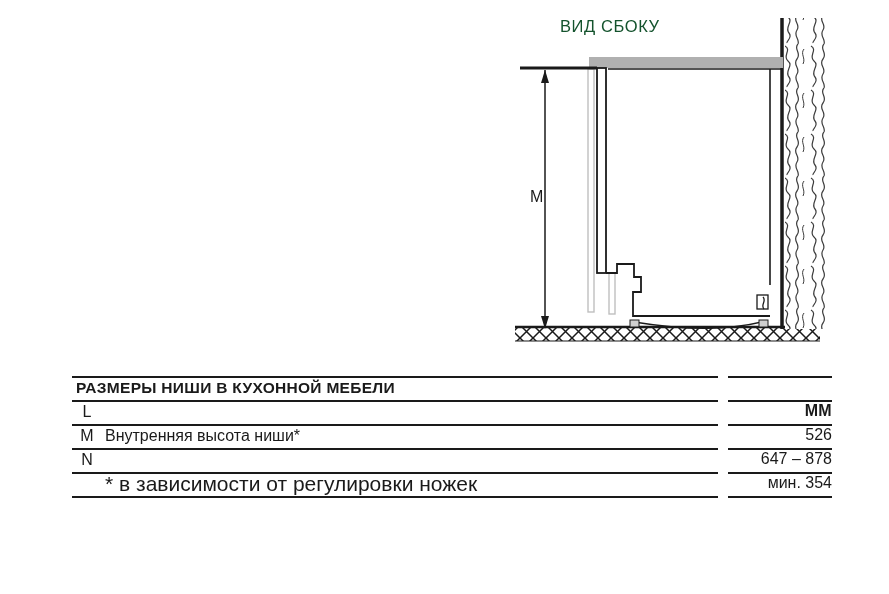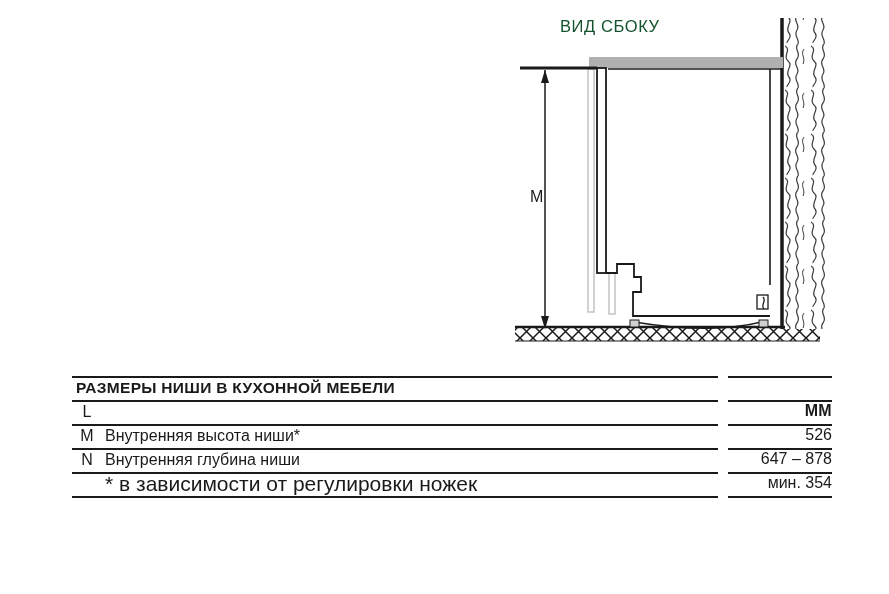--- a/index.html
+++ b/index.html
@@ -249,21 +249,20 @@
     <div class="cell-value">647 – 878</div>
   </div>
 
   <div class="rule-row rule-thick">
     <div class="rule-left"></div>
     <div class="rule-right"></div>
   </div>
 
   <div class="trow">
     <div class="cell-key">N</div>
-    <div class="cell-label">Внутренняя глубина ниши</div>
     <div class="cell-value">мин. 354</div>
   </div>
 
   <div class="rule-row rule-thick">
     <div class="rule-left"></div>
     <div class="rule-right"></div>
   </div>
 
   <div class="trow">
     <div class="cell-note">* в зависимости от регулировки ножек</div>

